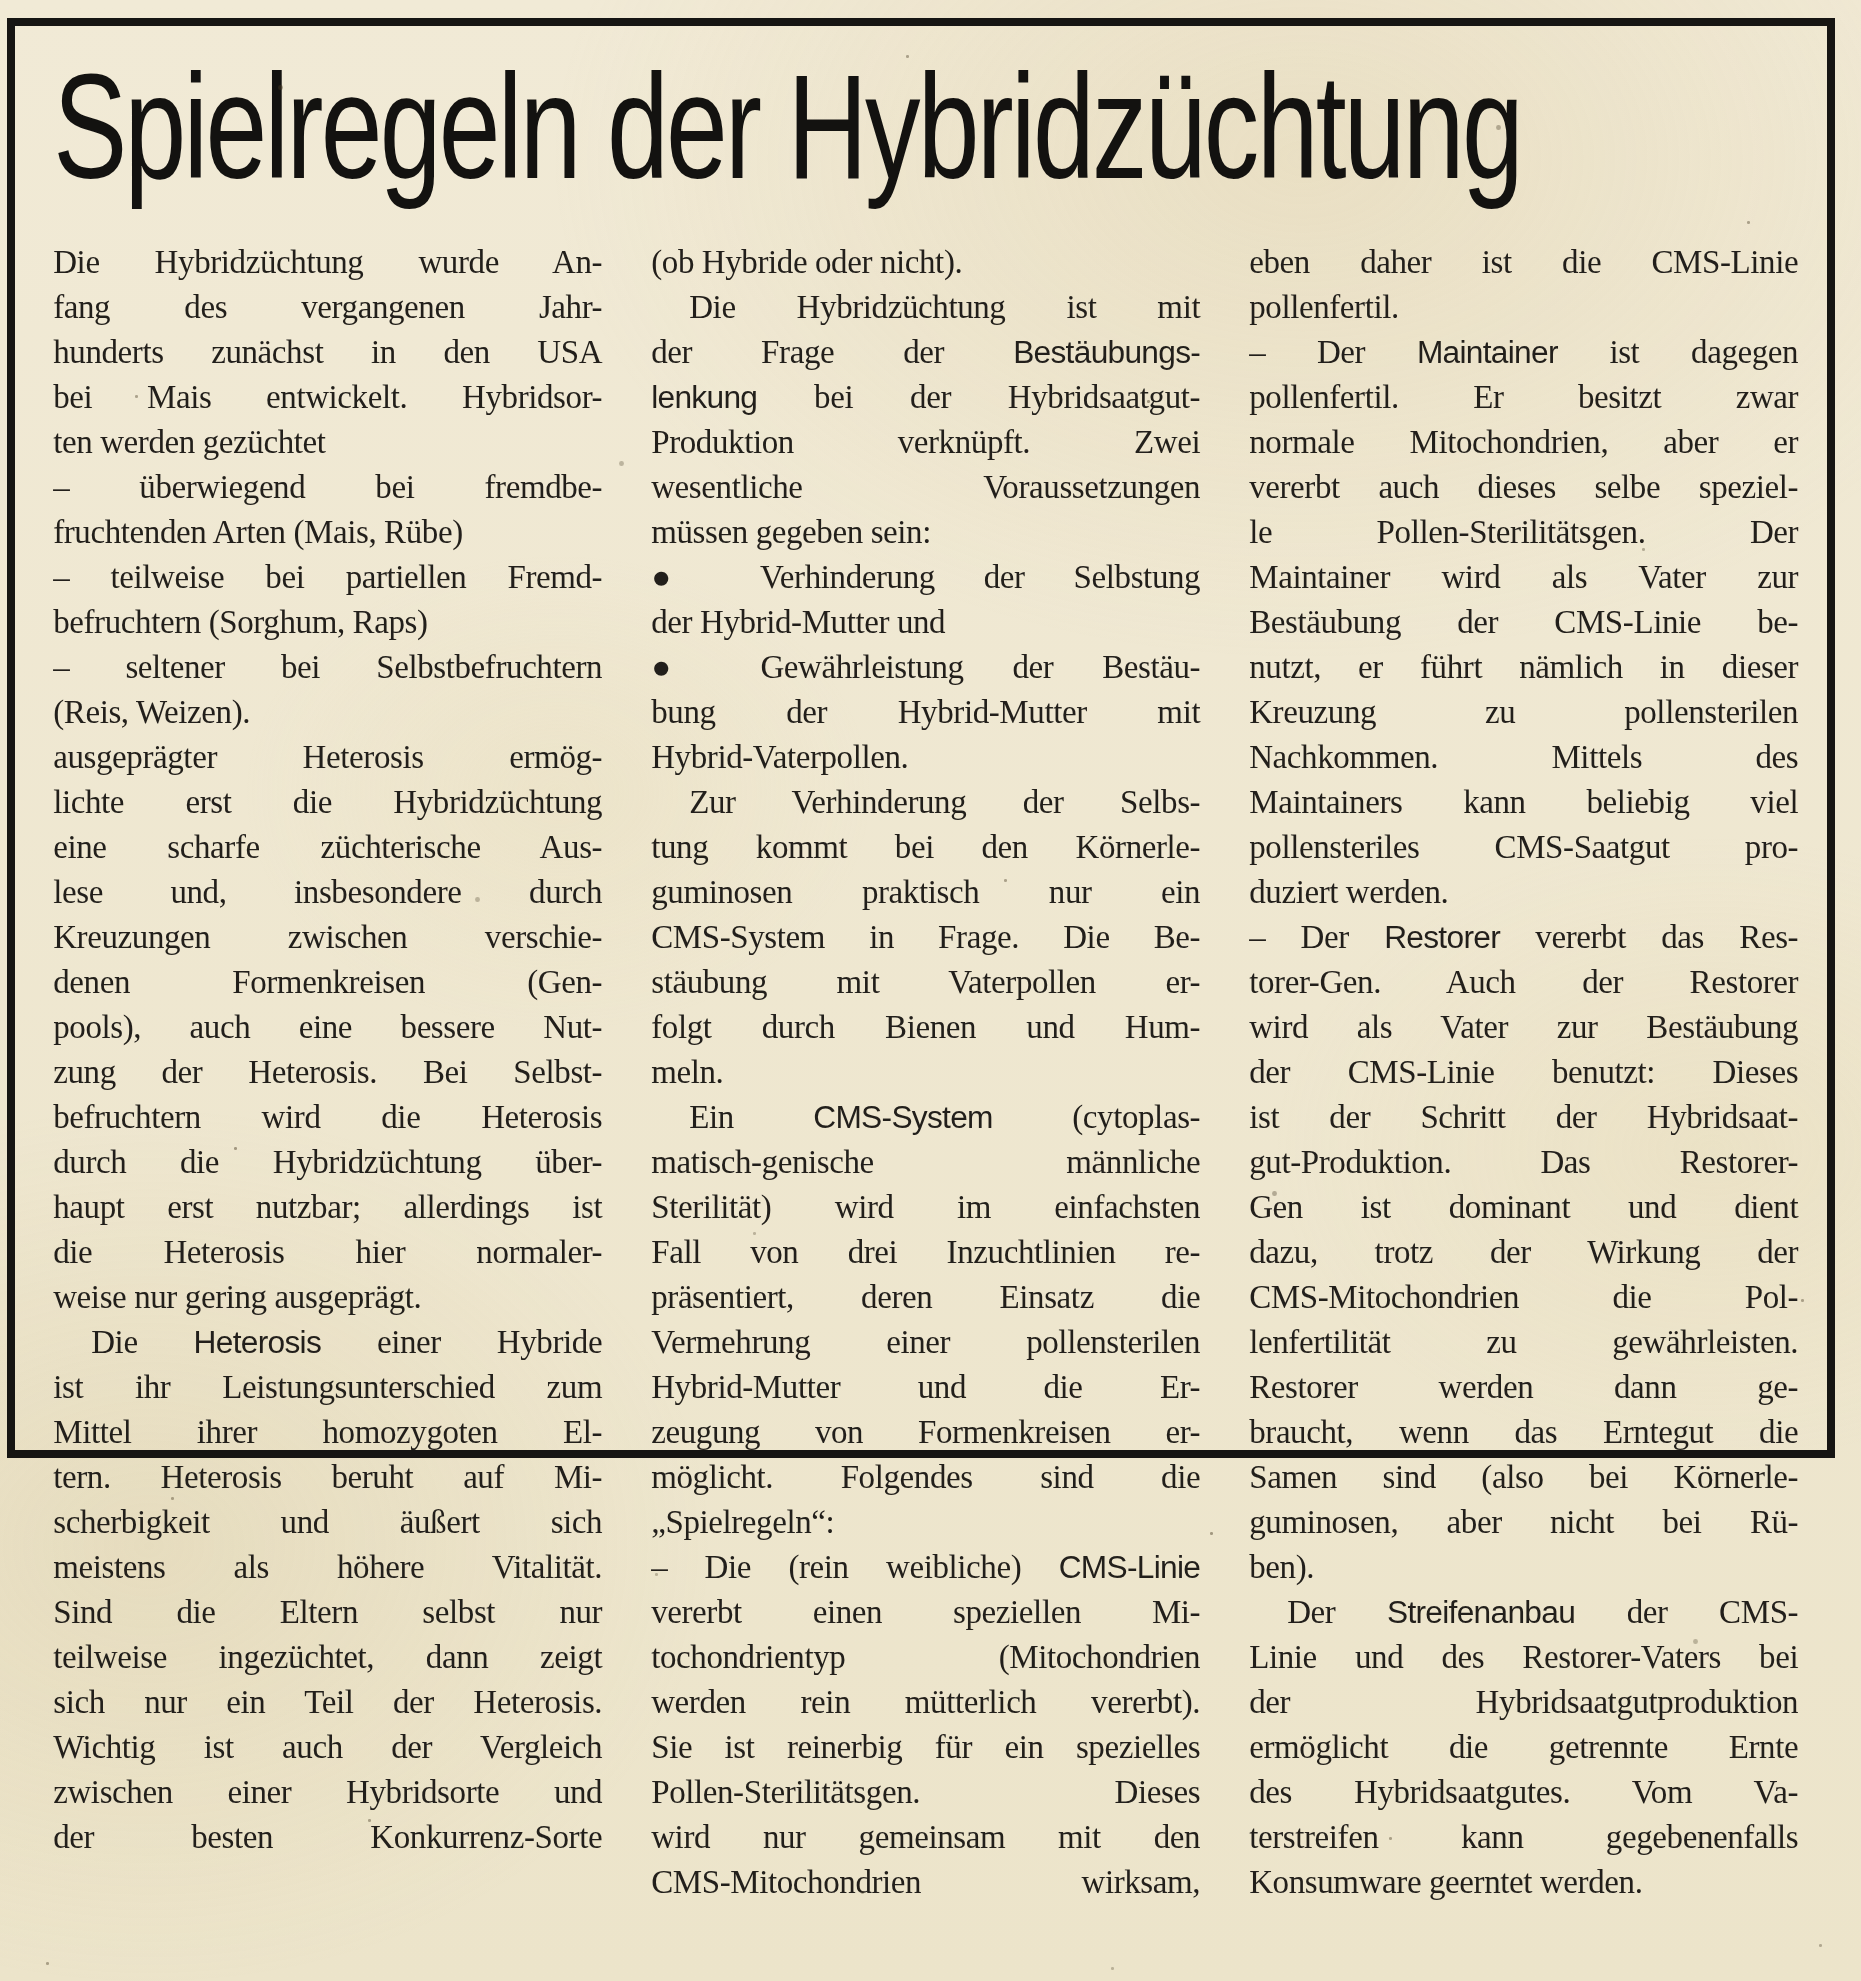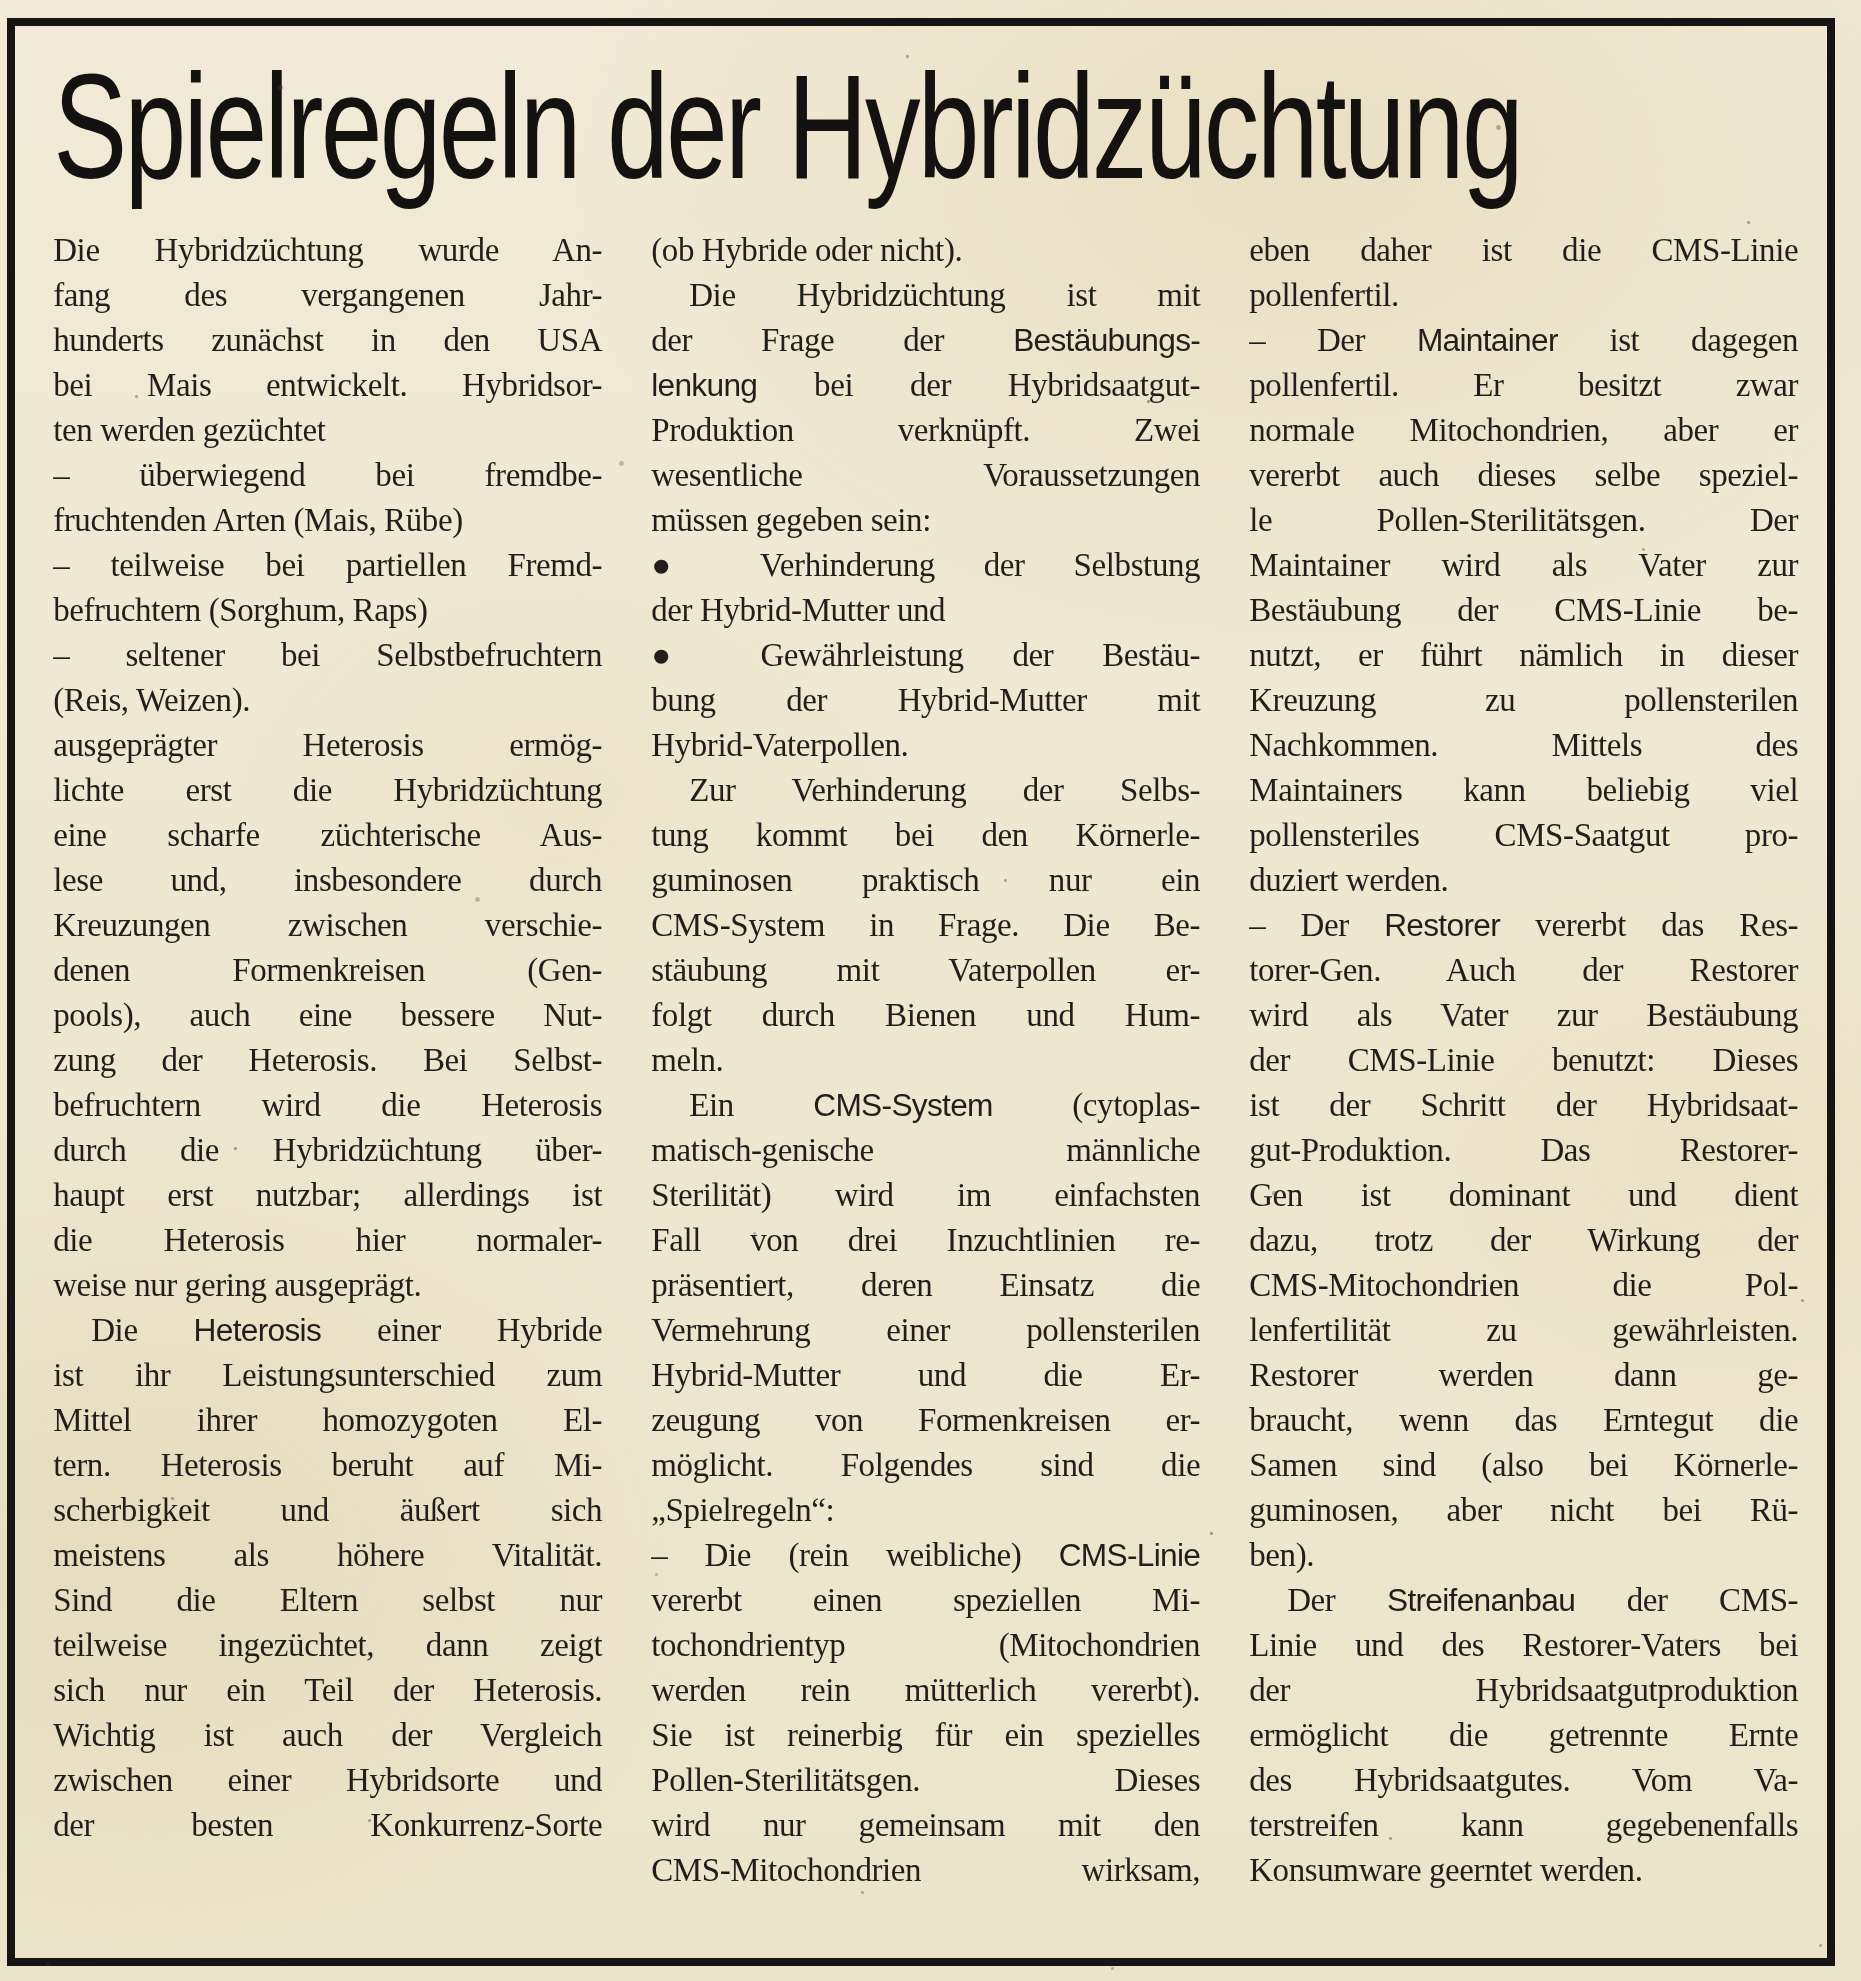--- a/index.html
+++ b/index.html
@@ -11,21 +11,21 @@
     background-color: var(--paper, #efe8d2);
     background-image:
       radial-gradient(1075px 716px at 70% 8%, rgba(214,196,150,0.28), transparent 70%),
       radial-gradient(806px 627px at 8% 78%, rgba(205,188,140,0.22), transparent 70%),
       radial-gradient(627px 448px at 92% 58%, rgba(222,206,160,0.20), transparent 70%),
       radial-gradient(448px 340px at 30% 40%, rgba(228,216,178,0.25), transparent 70%),
       linear-gradient(#f1ead6, #ece4ca);
   }
   .frame {
     position: absolute; left: 7.2px; top: 18px;
-    width: 1828px; height: 1948px;
+    width: 1828px; height: 1440px;
     box-sizing: border-box;
     border: 8px solid var(--frame, #161513);
     padding: 10.7px 25px 0 38px;
   }
   .title-wrap {
     height: 172px;
     display: flex;
     align-items: flex-end;
     overflow: visible;
   }
@@ -35,21 +35,21 @@
     font-family: "Liberation Sans", sans-serif;
     font-weight: 400;
     font-size: 111px;
     letter-spacing: -2.7px;
     color: #131210;
     transform: scaleY(1.34);
     transform-origin: 0 92%;
     white-space: nowrap;
   }
   .cols {
-    margin-top: 19px;
+    margin-top: 31px;
     display: flex;
     gap: 49px;
   }
   .col { width: 549px; }
   .line {
     font-size: 33px;
     line-height: 45px;
     letter-spacing: -0.4px;
     color: var(--ink, #221f1b);
     text-align: justify;

